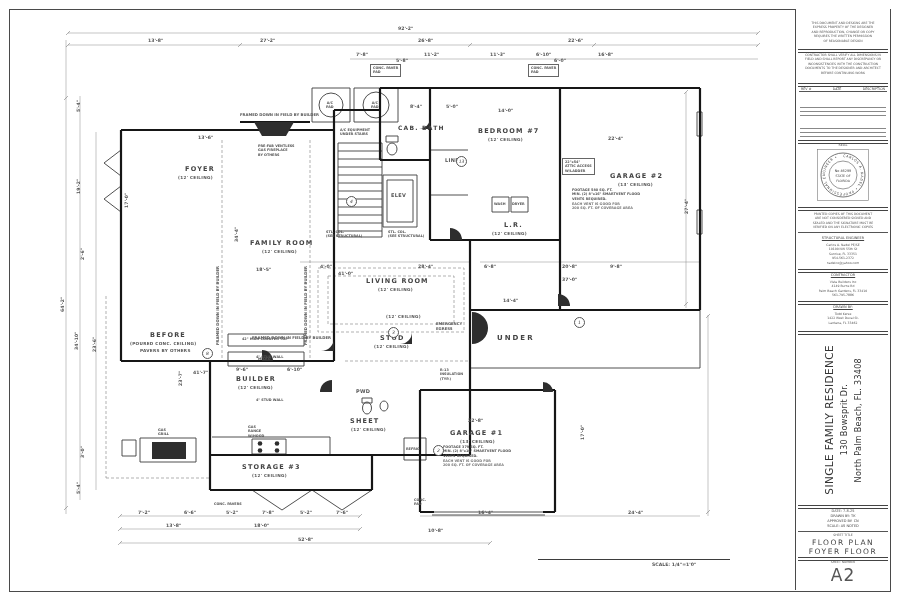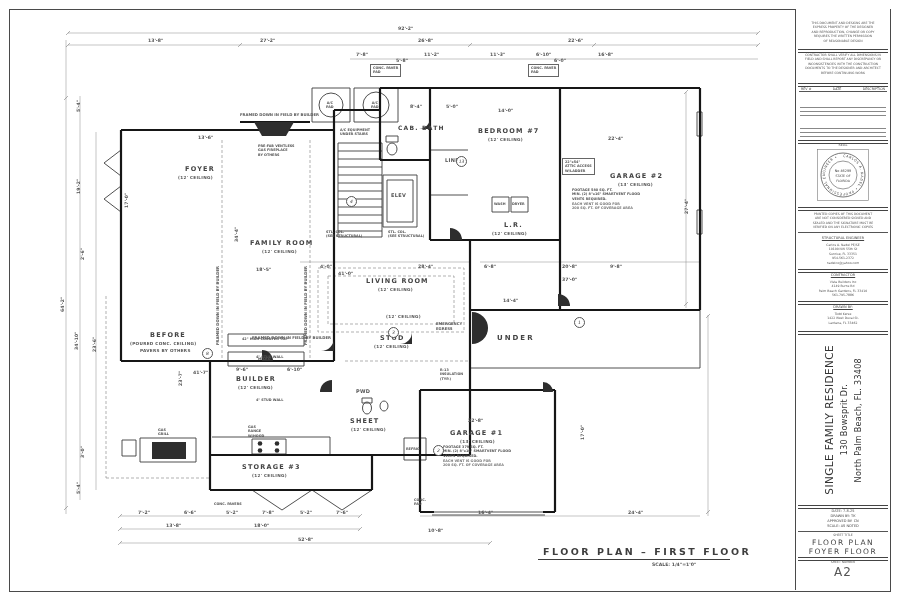--- a/index.html
+++ b/index.html
@@ -27,21 +27,21 @@
   .hr2{position:absolute;left:2px;right:2px;height:2.4px;border-top:1px solid #444;border-bottom:1px solid #444;}
   .tiny{font-size:3.1px;line-height:1.45;color:#555;}
   .small{font-size:3.5px;line-height:1.5;color:#444;}
   .revhead{display:flex;justify-content:space-between;font-size:3.3px;color:#444;padding:0 2px;border-bottom:.8px solid #555;}
   .revlines{position:absolute;left:4px;right:4px;height:42px;
     background:repeating-linear-gradient(to bottom,transparent 0,transparent 3.6px,#888 3.6px,#888 4.2px);}
   .vertwrap{position:absolute;left:0;width:94px;display:flex;flex-direction:row;justify-content:center;align-items:center;gap:5px;}
   .vt{writing-mode:vertical-rl;transform:rotate(180deg);color:#333;}
   .vt1{font-size:10.5px;letter-spacing:.4px;}
   .vt2{font-size:8px;letter-spacing:.3px;}
-  .shno{font-size:12px;color:#555;letter-spacing:1px;}
+  .shno{font-size:17px;color:#555;letter-spacing:1px;}
   .sht{font-size:7.5px;letter-spacing:1.5px;color:#444;}
 </style>
 </head>
 <body>
 
 <div id="stage">
   <div class="frame"></div>
 
   <svg class="lw" width="900" height="600">
 
@@ -231,21 +231,20 @@
   <b class="t dim" style="left:396px;top:58px">5'-8"</b>
   <b class="t dim" style="left:554px;top:58px">6'-0"</b>
 
   <i class="kn" style="left:574px;top:317px">1</i>
   <i class="kn" style="left:433px;top:445px">2</i>
   <i class="kn" style="left:388px;top:327px">3</i>
   <i class="kn" style="left:346px;top:196px">4</i>
   <i class="kn" style="left:202px;top:348px">8</i>
   <i class="kn" style="left:456px;top:156px">13</i>
 
-  <b class="t ttl" style="left:543px;top:546px">FLOOR PLAN – FIRST FLOOR</b>
   <span class="uline" style="left:538px;top:559px;width:192px"></span>
   <b class="t" style="left:652px;top:562px;font-size:4.6px;color:#555">SCALE: 1/4"=1'0"</b>
 
   <div class="tb">
     <div class="sec tiny" style="top:12px">THIS DOCUMENT AND DESIGNS ARE THE
 EXPRESS PROPERTY OF THE DESIGNER
 AND REPRODUCTION, CHANGE OR COPY
 REQUIRES THE WRITTEN PERMISSION
 OF REASONABLE DESIGN</div>
     <div class="hr2" style="top:40px"></div>

